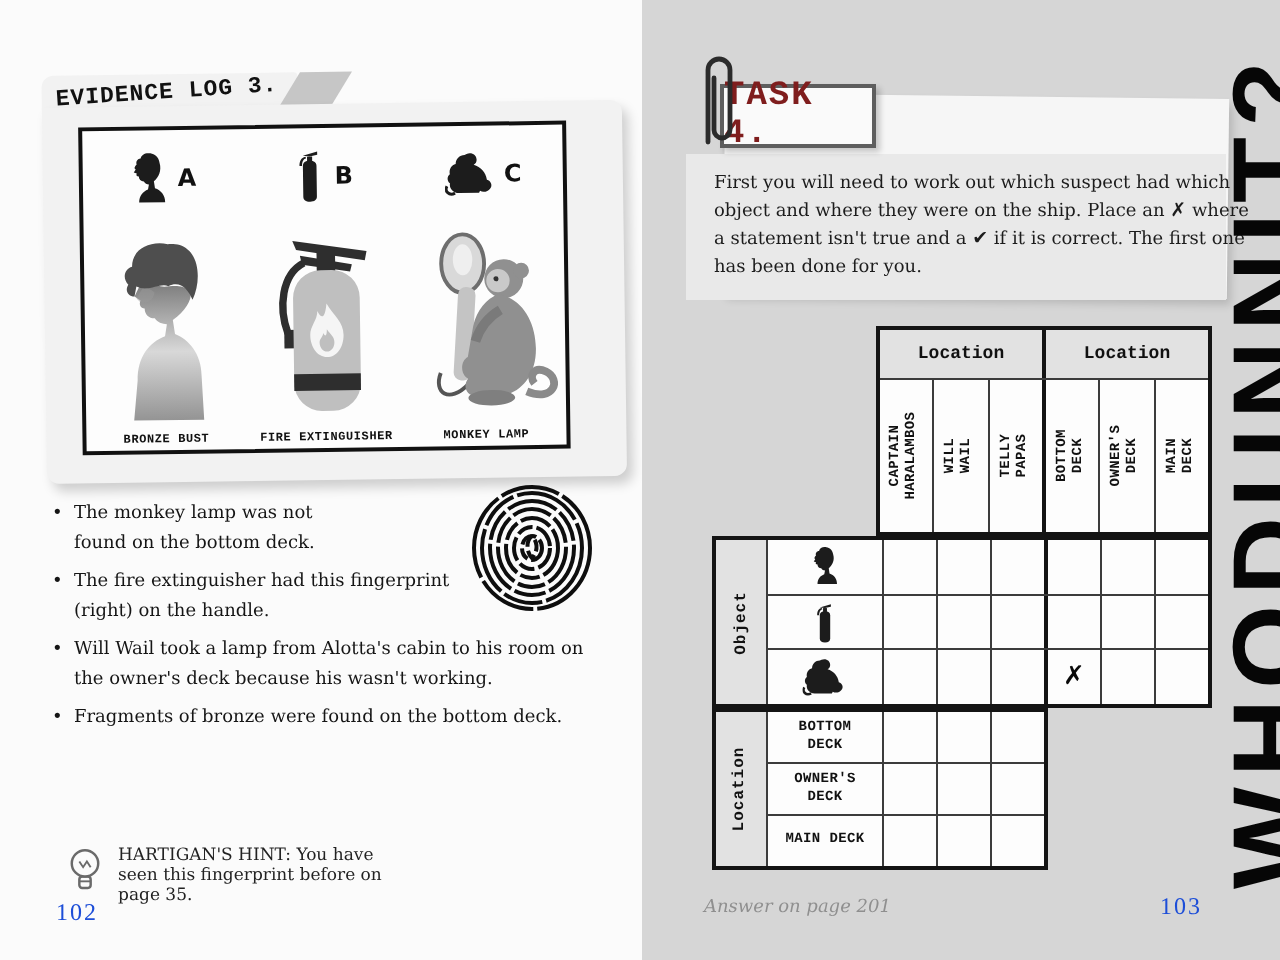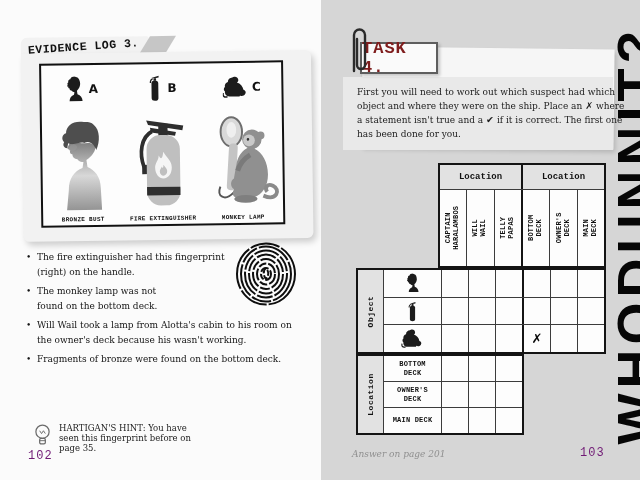--- a/index.html
+++ b/index.html
@@ -25,21 +25,21 @@
   
   #bullets{position:absolute;left:24px;top:250px;width:292px;font-size:9px;line-height:14.5px;color:#151515;}
   .bullet{position:relative;padding-left:13px;margin-bottom:5px;width:265px;}
   .bullet::before{content:"•";position:absolute;left:2px;top:0;font-size:9px;}
   .bullet.w1{width:132px;}
   .bullet.w2{width:192px;}
   #fingerprint{position:absolute;left:232px;top:242px;}
   
   #hint{position:absolute;left:34px;top:423px;display:flex;gap:8px;}
   #hint-text{font-size:8.5px;line-height:10px;width:132px;color:#222;}
-  .pagenum{position:absolute;font-family:Liberation Mono, monospace;font-size:12px;letter-spacing:1px;color:#701a75;}
+  .pagenum{position:absolute;font-family:Liberation Serif, serif;font-size:12px;letter-spacing:1px;color:#1d4ed8;}
   #pagenum-left{left:28px;top:449px;}
   #pagenum-right{left:580px;top:446px;}
   #answer-note{position:absolute;left:352px;top:449px;font-style:italic;font-size:9px;color:#8f8f8f;}
   
   #white-sheet{position:absolute;left:362px;top:48px;width:252px;height:100px;background:#f6f6f6;transform:rotate(0.7deg);box-shadow:2px 3px 4px rgba(0,0,0,0.15);}
   #instr-box{position:absolute;left:343px;top:77px;width:270px;height:73px;background:#e9e9e9;box-sizing:border-box;padding:9px 12px 0 14px;}
   .instr-line{font-size:9px;line-height:13.2px;color:#1c1c1c;white-space:nowrap;}
   .instr-line b{font-family:"DejaVu Sans","Liberation Sans",sans-serif;font-size:9.5px;}
   #task-box{position:absolute;left:360px;top:42px;width:78px;height:32px;background:#fafafa;border:2px solid #5e5e5e;box-sizing:border-box;display:flex;align-items:center;justify-content:center;box-shadow:2px 2px 3px rgba(0,0,0,0.2);}
   #task-title{font-size:17px;font-weight:bold;letter-spacing:1px;color:#7f1d1d;}
@@ -177,22 +177,22 @@
               <path d="M60 84 C74 90 78 78 70 74 C64 71 61 76 64 80" stroke="#8a8a8a" stroke-width="4" fill="none"></path>
               <ellipse cx="42" cy="87" rx="12" ry="4" fill="#7f7f7f"></ellipse>
             </svg>
           </div>
           <div class="item-label">MONKEY LAMP</div>
         </div>
       </div>
     </div>
 
     <div id="bullets">
+      <div class="bullet w1">The monkey lamp was not found on the bottom deck.</div>
       <div class="bullet w2">The fire extinguisher had this fingerprint (right) on the handle.</div>
-      <div class="bullet w1">The monkey lamp was not found on the bottom deck.</div>
       <div class="bullet">Will Wail took a lamp from Alotta's cabin to his room on the owner's deck because his wasn't working.</div>
       <div class="bullet">Fragments of bronze were found on the bottom deck.</div>
     </div>
 
     <div id="fingerprint">
       <svg width="68" height="64" viewBox="0 0 68 64">
         <g fill="none" stroke="#0e0e0e" stroke-width="2">
           <ellipse cx="34" cy="32" rx="5" ry="6" stroke-dasharray="9 2 6 2"></ellipse>
           <ellipse cx="34" cy="32" rx="9" ry="10.5" stroke-dasharray="12 2 8 2"></ellipse>
           <ellipse cx="34" cy="32" rx="13" ry="15" stroke-dasharray="16 2 10 2"></ellipse>

